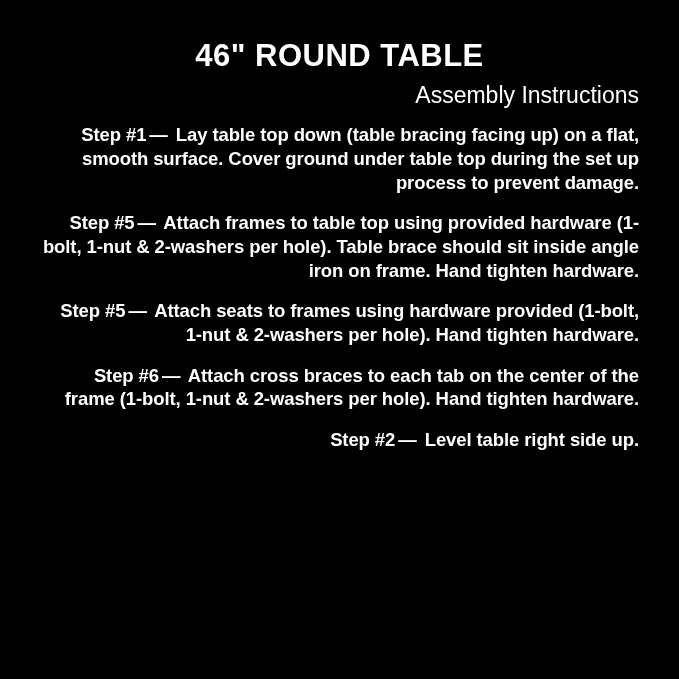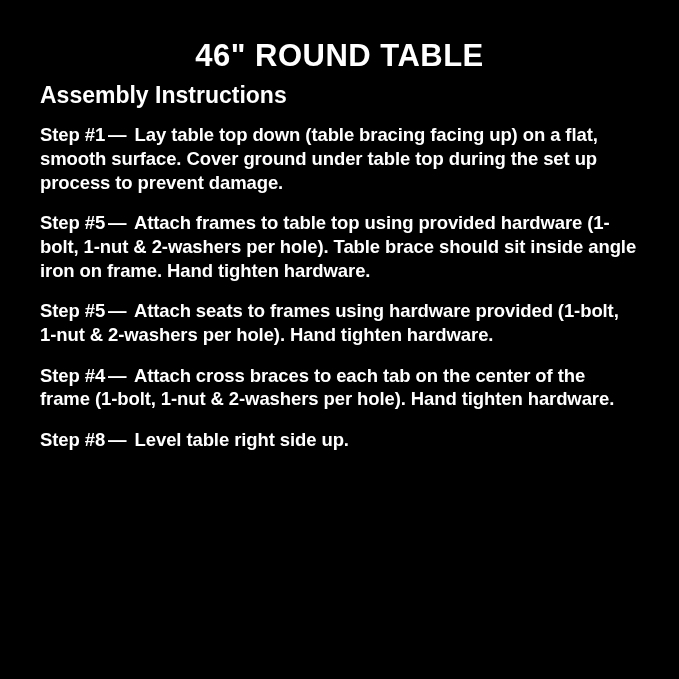--- a/index.html
+++ b/index.html
@@ -24,36 +24,37 @@
   }
   .title {
     text-align: center;
     font-size: 31px;
     font-weight: bold;
     letter-spacing: 0.5px;
     line-height: 1.15;
     margin: 8px 0 2px 0;
   }
   .subtitle {
-    text-align: left;
+    text-align: right;
     font-size: 23px;
-    font-weight: bold;
+    font-weight: normal;
     line-height: 1.2;
     margin: 6px 0 14px 0;
   }
   .steps {
     display: flex;
     flex-direction: column;
     gap: 17px;
   }
   .step {
     font-size: 18.5px;
     font-weight: bold;
     line-height: 1.28;
     letter-spacing: -0.1px;
+    text-align: right;
   }
   .step-label {
     white-space: nowrap;
   }
   .dash {
     padding: 0 3px;
   }
 </style>
 </head>
 <body>
@@ -70,22 +71,22 @@
 
     <div class="step">
       <span class="step-label">Step #5</span><span class="dash">—</span> <span>Attach frames to table top using provided hardware (1-bolt, 1-nut &amp; 2-washers per hole). Table brace should sit inside angle iron on frame. Hand tighten hardware.</span>
     </div>
 
     <div class="step">
       <span class="step-label">Step #5</span><span class="dash">—</span> <span>Attach seats to frames using hardware provided (1-bolt, 1-nut &amp; 2-washers per hole). Hand tighten hardware.</span>
     </div>
 
     <div class="step">
-      <span class="step-label">Step #4</span><span class="dash">—</span> <span>Attach cross braces to each tab on the center of the frame (1-bolt, 1-nut &amp; 2-washers per hole). Hand tighten hardware.</span>
+      <span class="step-label">Step #6</span><span class="dash">—</span> <span>Attach cross braces to each tab on the center of the frame (1-bolt, 1-nut &amp; 2-washers per hole). Hand tighten hardware.</span>
     </div>
 
     <div class="step">
-      <span class="step-label">Step #8</span><span class="dash">—</span> <span>Level table right side up.</span>
+      <span class="step-label">Step #2</span><span class="dash">—</span> <span>Level table right side up.</span>
     </div>
 
 
   </div>
 </div>
 
 </body></html>

